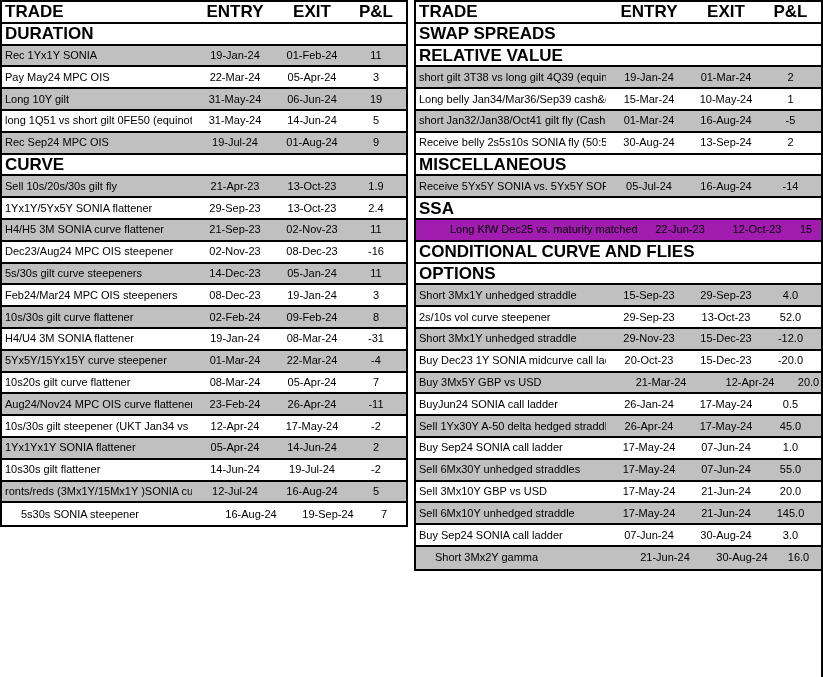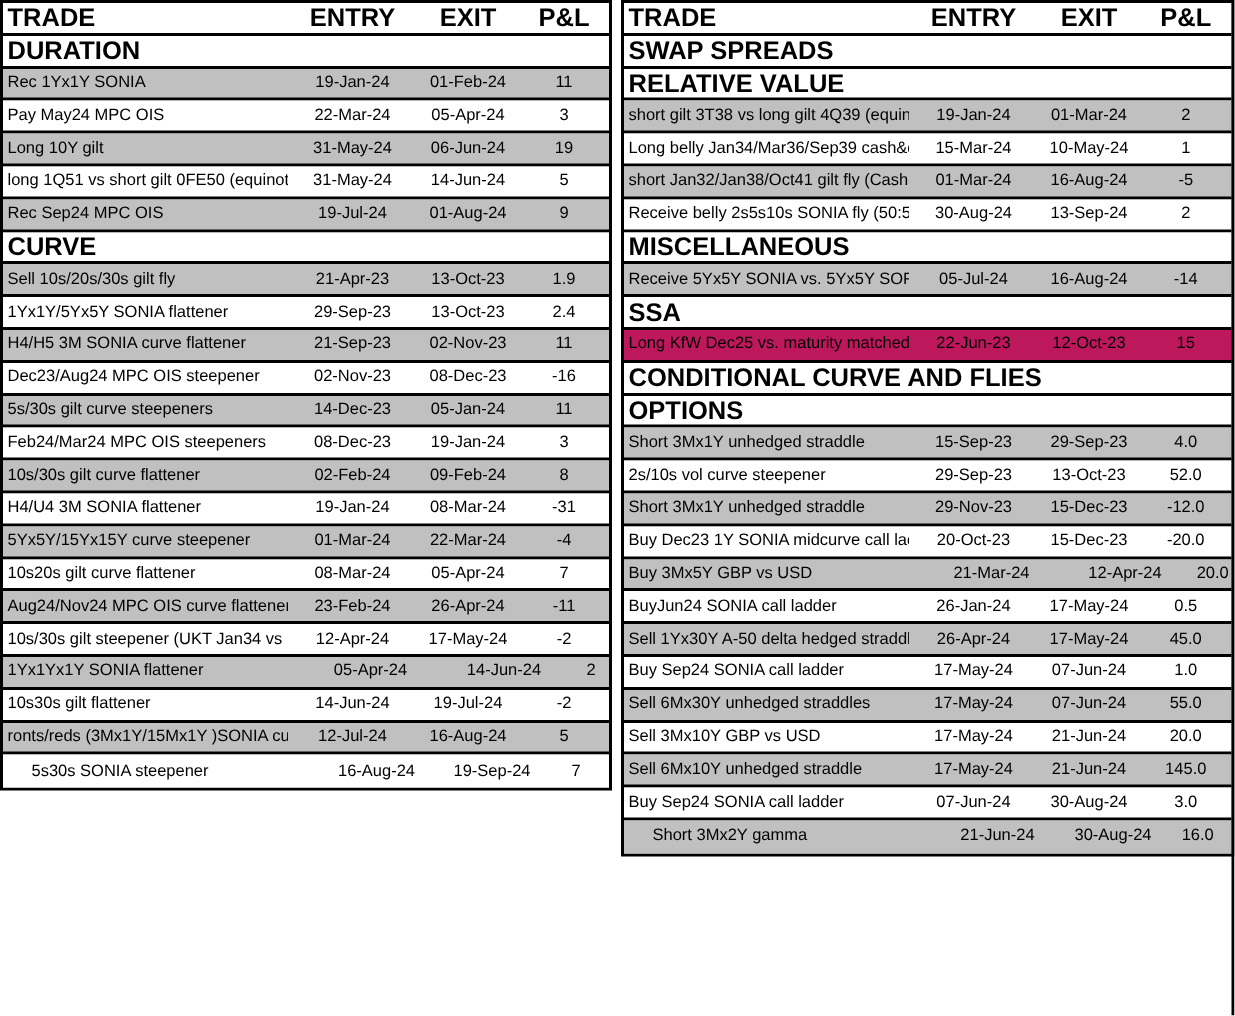--- a/index.html
+++ b/index.html
@@ -161,21 +161,21 @@
       <div class="cell num">23-Feb-24</div>
       <div class="cell num">26-Apr-24</div>
       <div class="cell num">-11</div>
     </div>
     <div class="row trade-row">
       <div class="cell trade">10s/30s gilt steepener (UKT Jan34 vs U</div>
       <div class="cell num">12-Apr-24</div>
       <div class="cell num">17-May-24</div>
       <div class="cell num">-2</div>
     </div>
-    <div class="row trade-row" style="background: rgb(192, 192, 192); gap: 12px;">
+    <div class="row trade-row" style="background: rgb(192, 192, 192);">
       <div class="cell trade">1Yx1Yx1Y SONIA flattener</div>
       <div class="cell num">05-Apr-24</div>
       <div class="cell num">14-Jun-24</div>
       <div class="cell num">2</div>
     </div>
     <div class="row trade-row">
       <div class="cell trade">10s30s gilt flattener</div>
       <div class="cell num">14-Jun-24</div>
       <div class="cell num">19-Jul-24</div>
       <div class="cell num">-2</div>
@@ -235,21 +235,21 @@
     </div>
     <div class="row trade-row" style="background: rgb(192, 192, 192);">
       <div class="cell trade">Receive 5Yx5Y SONIA vs. 5Yx5Y SOFI</div>
       <div class="cell num">05-Jul-24</div>
       <div class="cell num">16-Aug-24</div>
       <div class="cell num">-14</div>
     </div>
     <div class="row section-row">
       <div class="cell">SSA</div>
     </div>
-    <div class="row trade-row" style="background: #be185d;">
+    <div class="row trade-row" style="background: #a21caf; padding-left: 31px;">
       <div class="cell trade">Long KfW Dec25 vs. maturity matched</div>
       <div class="cell num">22-Jun-23</div>
       <div class="cell num">12-Oct-23</div>
       <div class="cell num">15</div>
     </div>
     <div class="row section-row">
       <div class="cell">CONDITIONAL CURVE AND FLIES</div>
     </div>
     <div class="row section-row">
       <div class="cell">OPTIONS</div>

